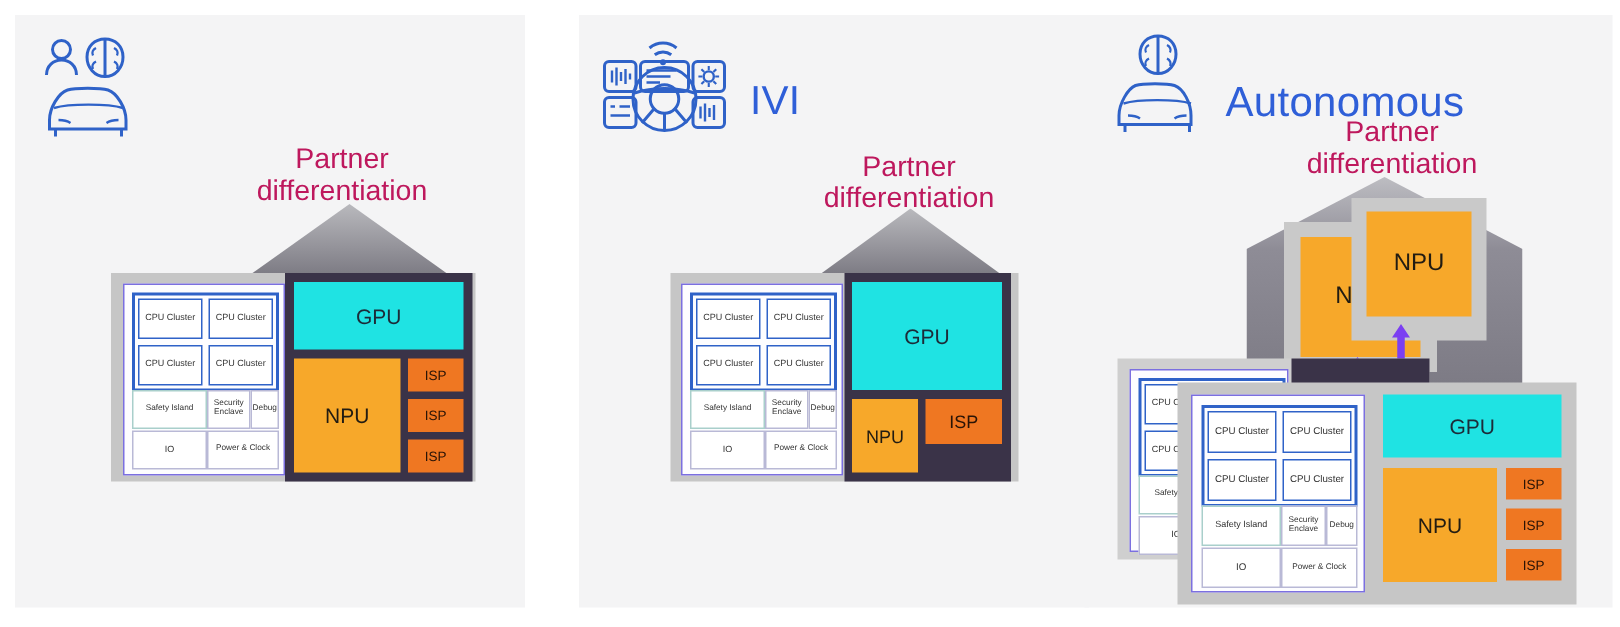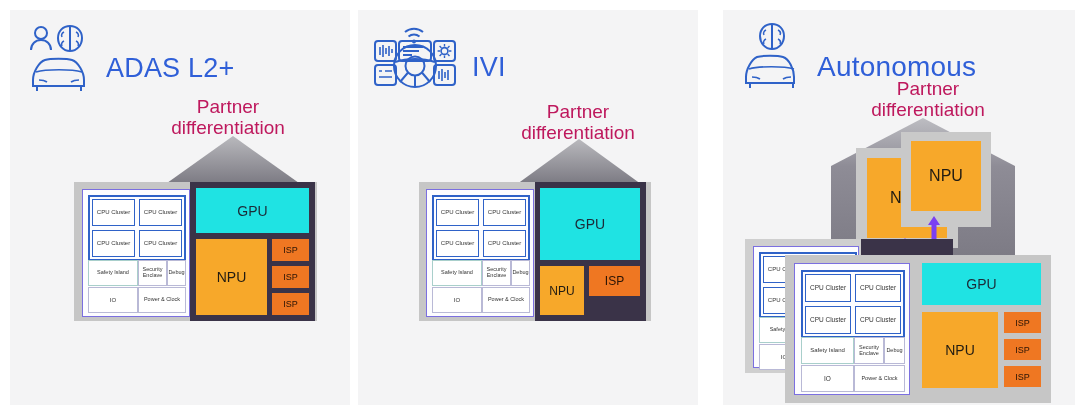--- a/index.html
+++ b/index.html
@@ -1,21 +1,21 @@
 <!DOCTYPE html>
 <html><head>
 <meta charset="utf-8">
 <style>
   html,body{margin:0;padding:0;background:#ffffff;}
   body{width:1080px;height:418px;position:relative;overflow:hidden;
        font-family:"Liberation Sans",sans-serif;}
 
   .panel{position:absolute;top:10px;height:395px;background:#f4f4f5;overflow:hidden;}
   #panel-adas{left:10px;width:340px;}
-  #panel-ivi{left:358px;width:340px;}
+  #panel-ivi{left:386px;width:340px;}
   #panel-auto{left:723px;width:352px;}
 
   .hdr{position:absolute;display:flex;align-items:center;}
   .hdr-title{color:#2f5fd8;letter-spacing:.2px;white-space:nowrap;}
 
   .icon-wrap{display:block;}
 
   .pd-label{position:absolute;color:#be185d;text-align:center;line-height:1.12;
             font-size:19px;white-space:nowrap;}
 
@@ -64,21 +64,20 @@
         <path d="M5 28c0-6 4.5-10 10-10s10 4 10 10"></path>
         <path d="M44 4c-7 0-12 5-12 12 0 7 5 13 12 13s12-6 12-13c0-7-5-12-12-12z"></path>
         <path d="M44 4v25" stroke-width="2"></path>
         <path d="M38 10c-2 1-3 3-2 5M38 19c-2 1-3 3-2 5M50 10c2 1 3 3 2 5M50 19c2 1 3 3 2 5" stroke-width="1.6"></path>
         <path d="M7 58c0-8 6-18 12-20 5-1.6 22-1.6 27 0 6 2 12 12 12 20v6H7z"></path>
         <path d="M10 50c10-3 36-3 46 0" stroke-width="1.6"></path>
         <path d="M13 58c3 0 6 .6 8 2M53 58c-3 0-6 .6-8 2" stroke-width="1.6"></path>
         <path d="M11 64v5M55 64v5" stroke-width="2"></path>
       </svg>
     </span>
-    <span class="hdr-title" style="font-size:27px;margin-left:14px;margin-top:18px;">ADAS L2+</span>
   </div>
 
   <div class="pd-label" style="left:158px;top:86px;width:120px;">
     <div>Partner</div>
     <div>differentiation</div>
   </div>
 
   <div class="house" style="left:150px;top:126px;width:146px;height:60px;">
     <svg width="146" height="60" viewBox="0 0 146 60">
       <defs>

